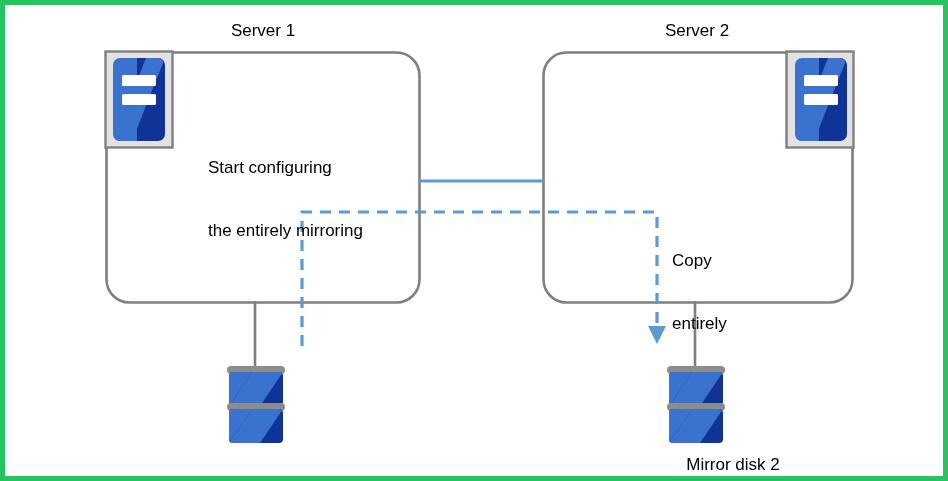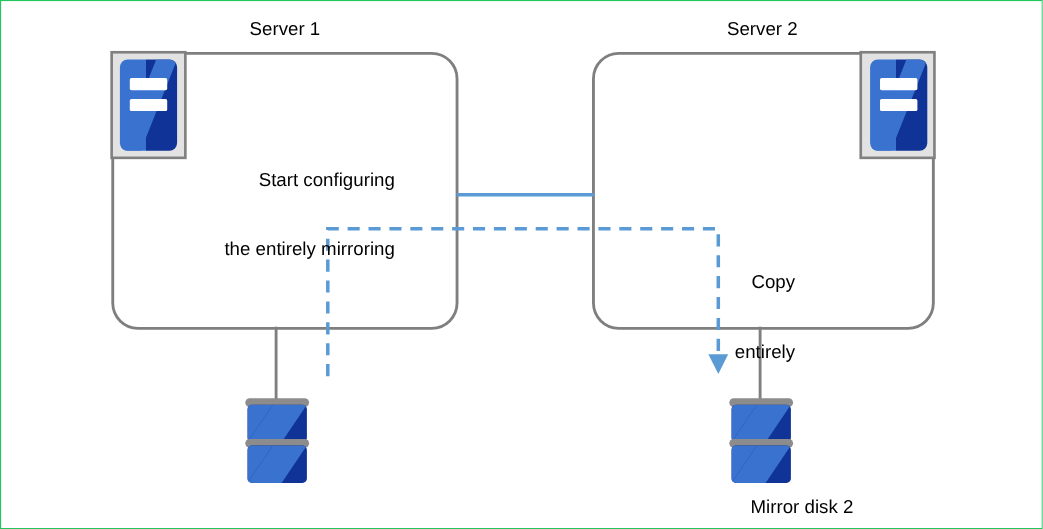--- a/index.html
+++ b/index.html
@@ -8,38 +8,37 @@
     background: #ffffff;
   }
   body {
     font-family: "Liberation Sans", sans-serif;
   }
   #canvas {
     position: relative;
     width: 948px;
     height: 481px;
     background: #ffffff;
-    border: 1px solid #22c55e;
+    border: 5px solid #22c55e;
     box-sizing: border-box;
     overflow: hidden;
   }
   .diagram-svg {
     position: absolute;
     left: 0;
     top: 0;
     width: 948px;
     height: 481px;
   }
   .txt {
     position: absolute;
     color: #000000;
     font-size: 17px;
     line-height: 21px;
     white-space: pre;
-    text-align: right;
   }
   .txt-center {
     text-align: center;
     transform: translateX(-50%);
   }
   .title-server1 { left: 258px; top: 15px; }
   .title-server2 { left: 692px; top: 15px; text-align: right; }
   .label-disk1   { left: 250px; top: 449px; }
   .label-disk2   { left: 728px; top: 449px; }
   .note-start    { left: 203px; top: 110px; }

